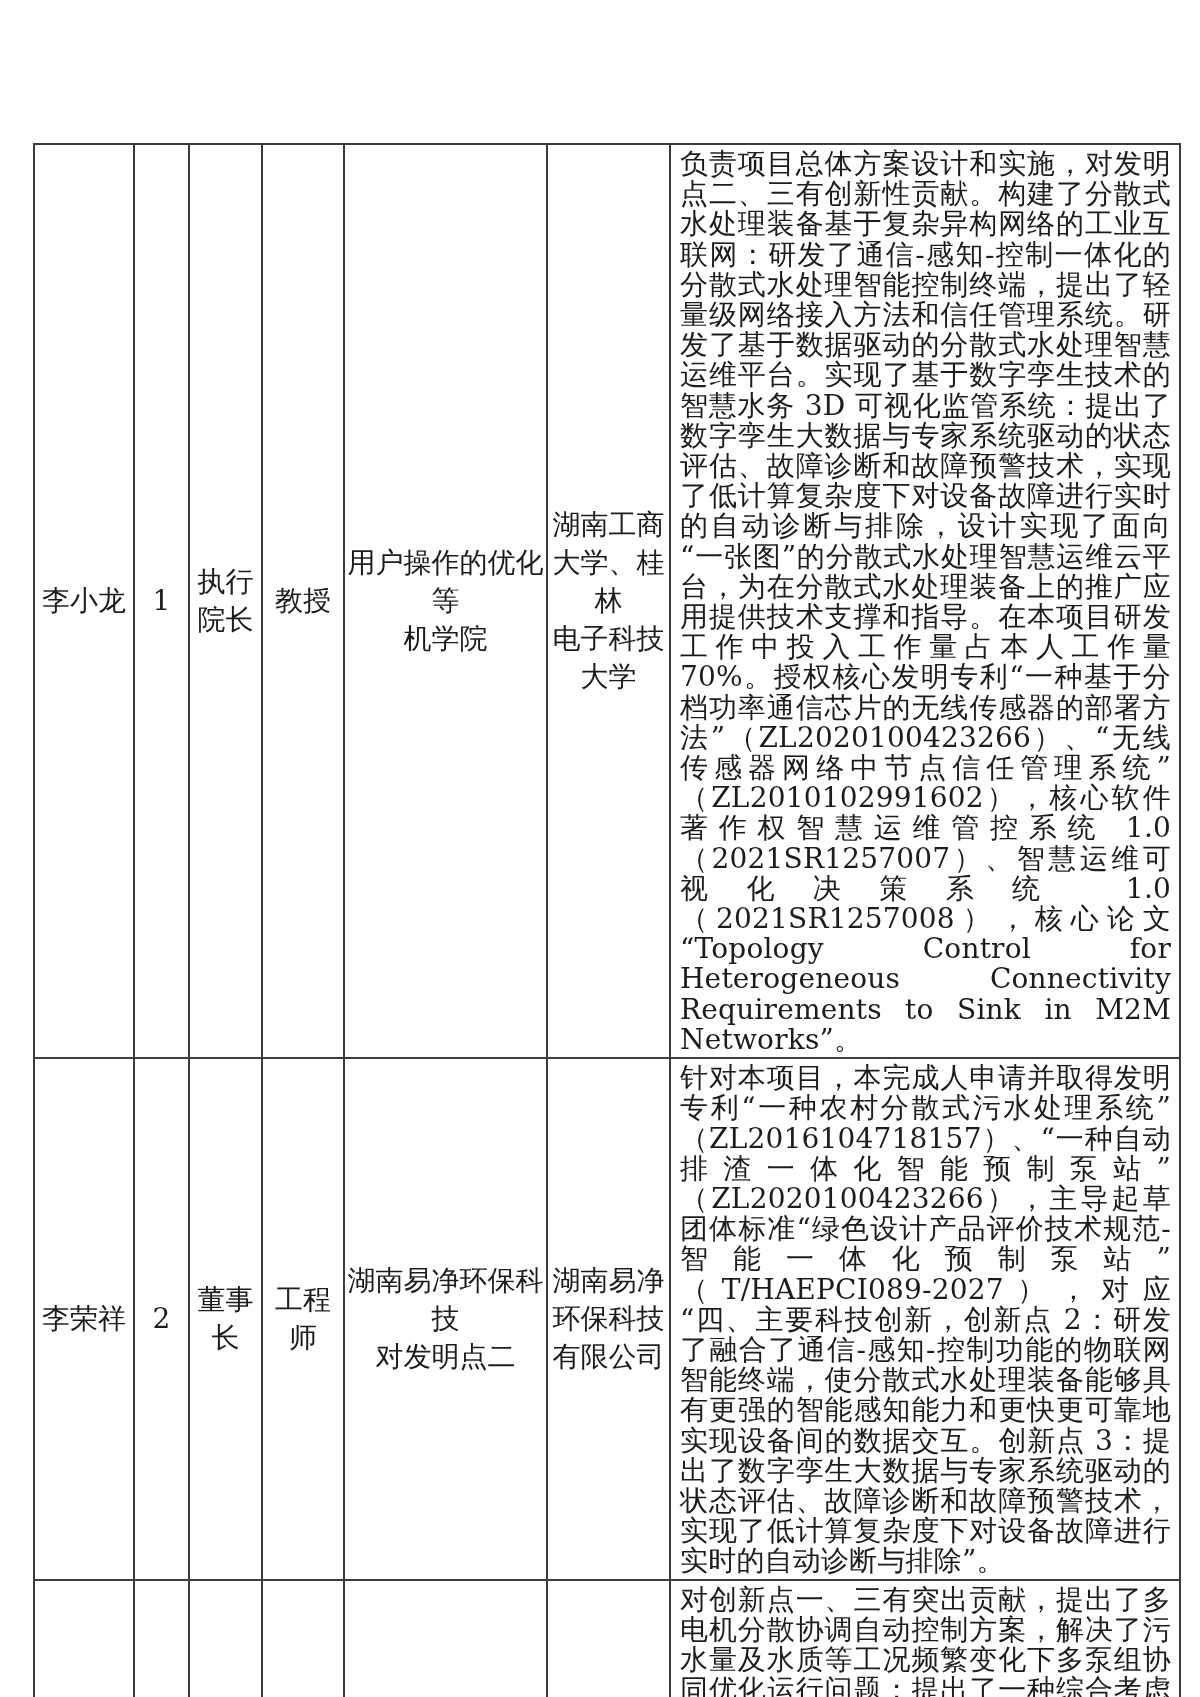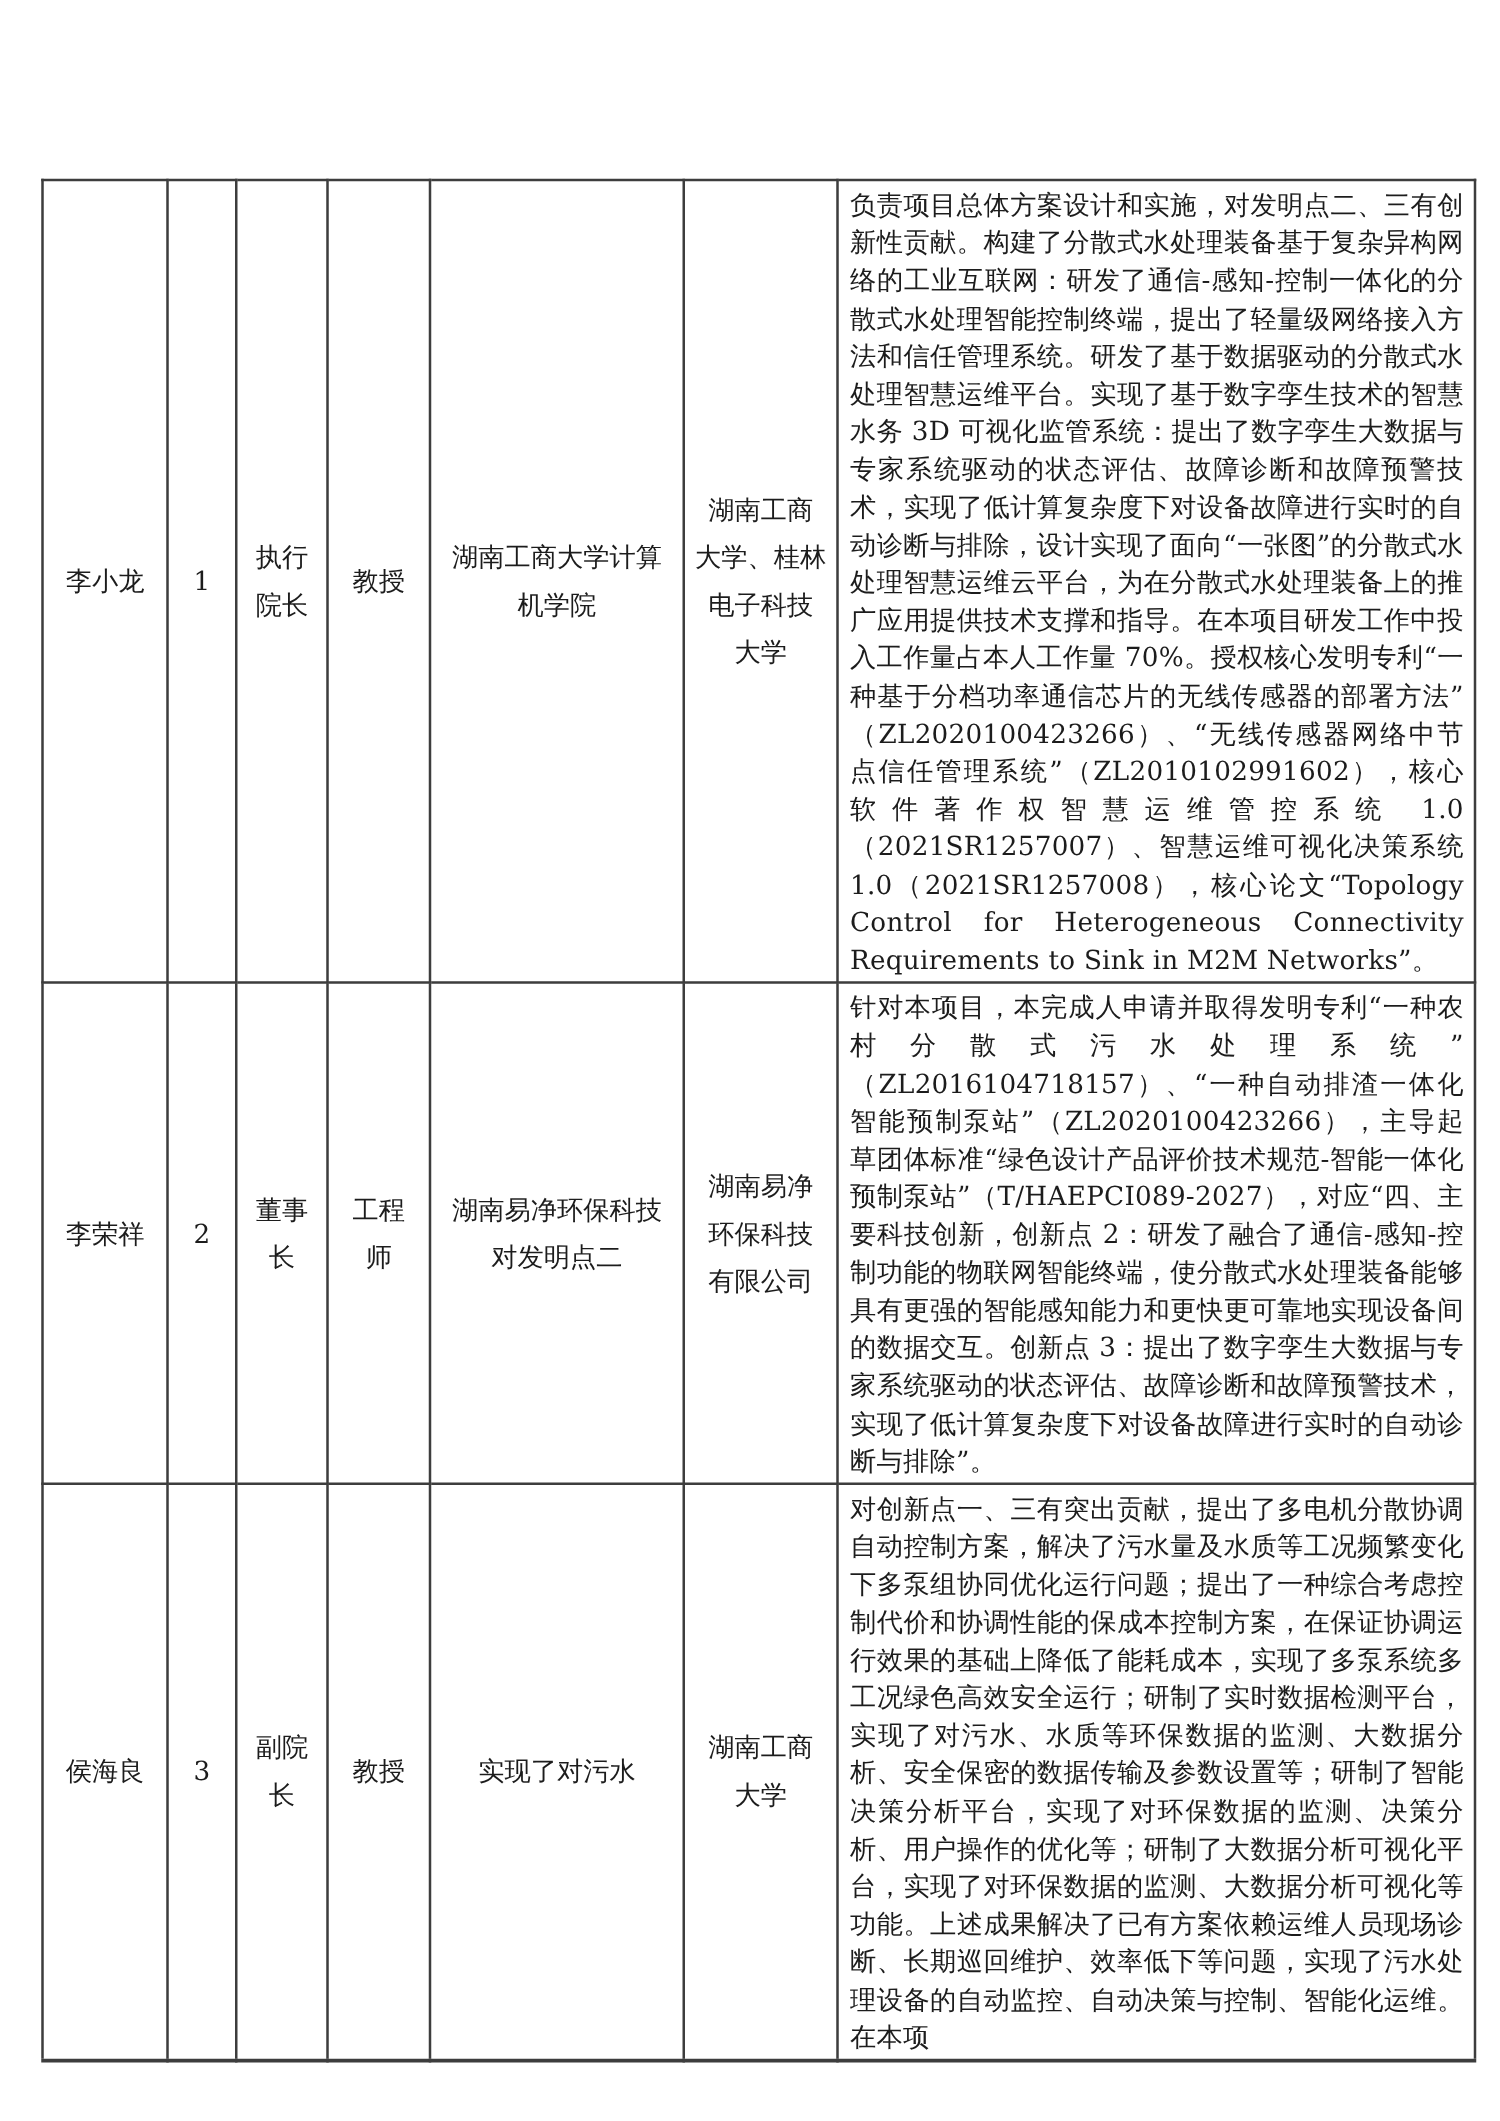--- a/index.html
+++ b/index.html
@@ -20,21 +20,21 @@
     left: 33px;
     top: 143px;
     width: 1146px;
     border-collapse: collapse;
     table-layout: fixed;
     border: 2px solid #3d3d3d;
     border-bottom-width: 3px;
   }
   table.member-table td {
     border: 2px solid #3d3d3d;
-    font-size: 21px;
+    font-size: 28px;
     color: #1c1c1c;
     overflow: hidden;
   }
   tr.r1 { height: 605px; }
   tr.r2 { height: 369px; }
   tr.r3 { height: 421px; }
   td.c-center {
     text-align: center;
     vertical-align: middle;
     white-space: pre-line;
@@ -63,21 +63,21 @@
       <col style="width:123px">
       <col style="width:510px">
     </colgroup>
     <tbody>
       <tr class="r1">
         <td class="c-center">李小龙</td>
         <td class="c-center">1</td>
         <td class="c-center">执行
 院长</td>
         <td class="c-center">教授</td>
-        <td class="c-center">湖南工商大学计算
+        <td class="c-center">用户操作的优化等
 机学院</td>
         <td class="c-center">湖南工商
 大学、桂林
 电子科技
 大学</td>
         <td class="c-contrib">负责项目总体方案设计和实施，对发明点二、三有创新性贡献。构建了分散式水处理装备基于复杂异构网络的工业互联网：研发了通信-感知-控制一体化的分散式水处理智能控制终端，提出了轻量级网络接入方法和信任管理系统。研发了基于数据驱动的分散式水处理智慧运维平台。实现了基于数字孪生技术的智慧水务 3D 可视化监管系统：提出了数字孪生大数据与专家系统驱动的状态评估、故障诊断和故障预警技术，实现了低计算复杂度下对设备故障进行实时的自动诊断与排除，设计实现了面向“一张图”的分散式水处理智慧运维云平台，为在分散式水处理装备上的推广应用提供技术支撑和指导。在本项目研发工作中投入工作量占本人工作量 70%。授权核心发明专利“一种基于分档功率通信芯片的无线传感器的部署方法”（ZL2020100423266）、“无线传感器网络中节点信任管理系统”（ZL2010102991602），核心软件著作权智慧运维管控系统 1.0（2021SR1257007）、智慧运维可视化决策系统 1.0（2021SR1257008），核心论文“Topology Control for Heterogeneous Connectivity Requirements to Sink in M2M Networks”。</td>
       </tr>
       <tr class="r2">
         <td class="c-center">李荣祥</td>
         <td class="c-center">2</td>

